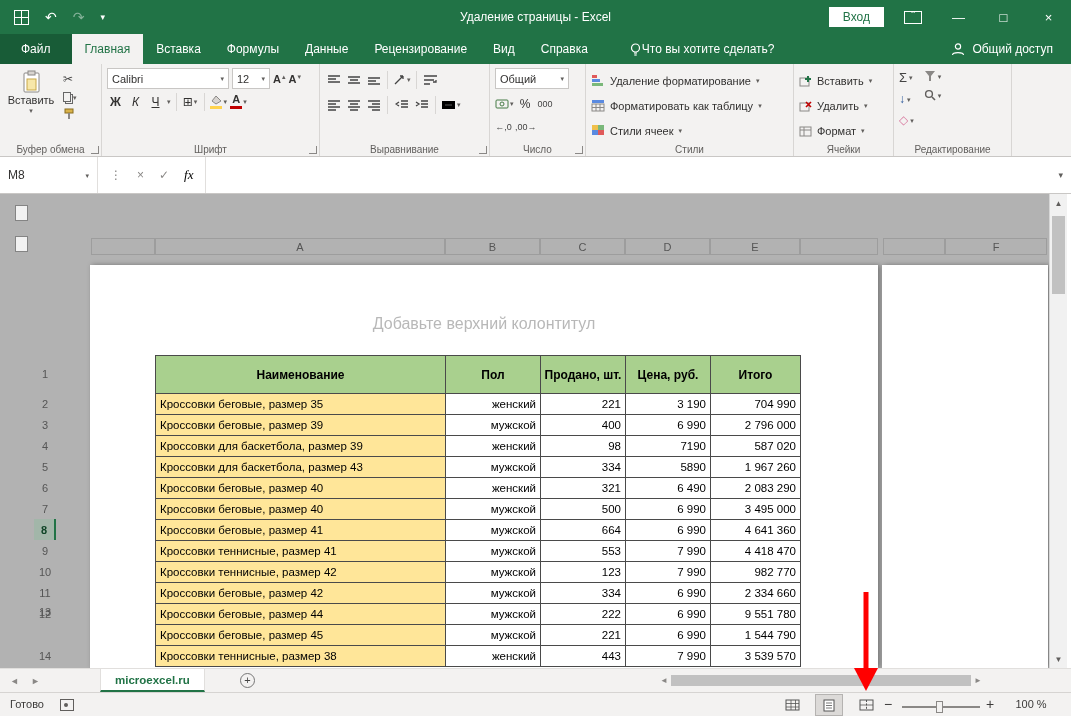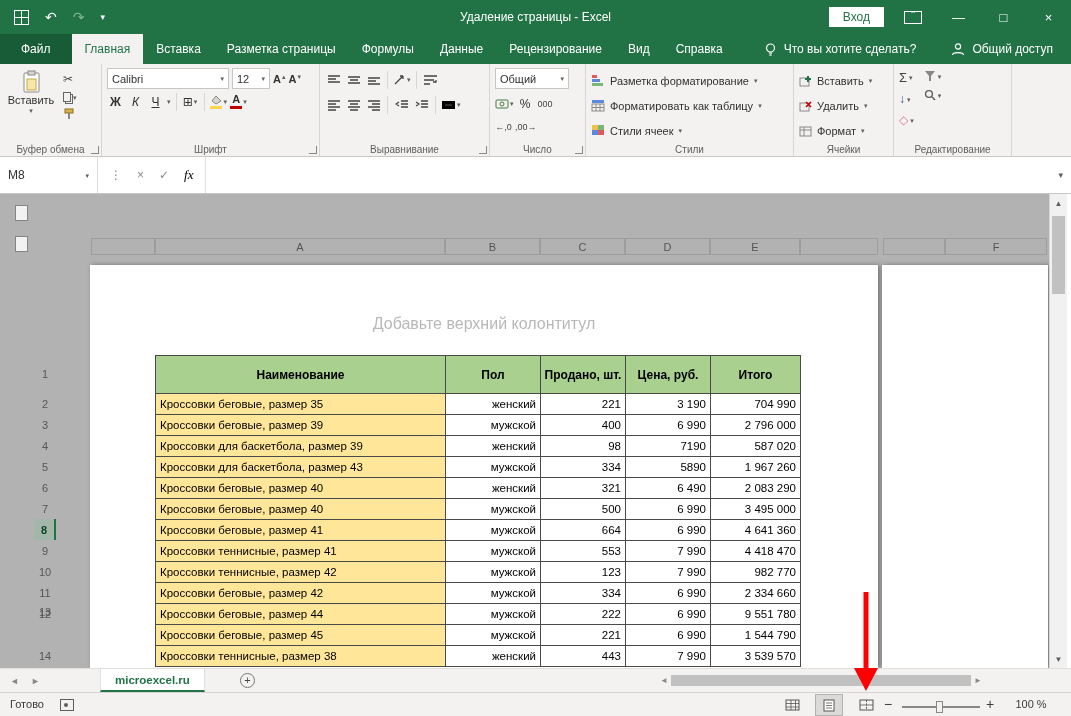--- a/index.html
+++ b/index.html
@@ -18,21 +18,21 @@
   .tb-right{margin-left:auto;display:flex;align-items:center;height:100%;z-index:2}
   .login-btn{background:#fff;color:#217346;font-size:12px;padding:3px 14px;margin-right:20px;cursor:default}
   .rib-disp{width:18px;height:13px;border:1px solid #fff;display:flex;align-items:flex-start;justify-content:center;font-size:8px;line-height:6px;margin-right:14px}
   .win-btn{width:45px;height:34px;display:flex;align-items:center;justify-content:center;font-size:13px}
 
   
   #tabrow{position:absolute;left:0;top:34px;width:1071px;height:30px;background:#217346;display:flex;align-items:stretch;color:#fff}
   .file-tab{background:#185c37;padding:0 21px;display:flex;align-items:center;font-size:12px}
   .rtab{padding:0 13px;display:flex;align-items:center;font-size:12px;white-space:nowrap}
   .rtab.active{background:#f3f2f1;color:#217346}
-  .tellme{display:flex;align-items:center;gap:7px;margin-left:28px;font-size:12px;white-space:nowrap}
+  .tellme{display:flex;align-items:center;margin-left:28px;font-size:12px;white-space:nowrap}
   .share{margin-left:auto;display:flex;align-items:center;gap:7px;padding-right:18px;font-size:12px;white-space:nowrap}
 
   
   #ribbon{position:absolute;left:0;top:64px;width:1071px;height:93px;background:#f3f2f1;border-bottom:1px solid #c9c7c5;display:flex}
   .rgroup{position:relative;border-right:1px solid #d8d6d4;padding:4px 5px 16px 5px;flex:none}
   .rg-label{position:absolute;bottom:1px;left:0;right:0;text-align:center;font-size:10px;color:#605e5c;white-space:nowrap}
   .dlg{position:absolute;right:2px;bottom:2px;width:8px;height:8px;border-right:1px solid #8a8886;border-bottom:1px solid #8a8886}
   .caret{font-size:7px;color:#605e5c;line-height:1}
   .combo{background:#fff;border:1px solid #c8c6c4;height:21px;display:flex;align-items:center;justify-content:space-between;font-size:11px;padding:0 4px;color:#323130}
   .rrow{display:flex;align-items:center;gap:3px;margin-top:3px}
@@ -140,21 +140,20 @@
     <div class="win-btn">□</div>
     <div class="win-btn">×</div>
   </div>
 </div>
 
 <div id="tabrow">
   <div class="file-tab">Файл</div>
   <div id="tabs-container" style="display:flex">
       <div class="rtab active">Главная</div>
       <div class="rtab">Вставка</div>
-      <div class="rtab">Разметка страницы</div>
       <div class="rtab">Формулы</div>
       <div class="rtab">Данные</div>
       <div class="rtab">Рецензирование</div>
       <div class="rtab">Вид</div>
       <div class="rtab">Справка</div>
     </div>
   <div class="tellme">
     <svg width="13" height="15">
         <circle cx="6.5" cy="6" r="4" fill="none" stroke="#fff" stroke-width="1.2"></circle>
         <line x1="5" y1="11" x2="8" y2="11" stroke="#fff" stroke-width="1.2"></line>
@@ -352,21 +351,21 @@
     <div class="dlg"></div>
   </div>
 
   <div class="rgroup g-styles">
     <div class="srow">
       <svg width="14" height="13">
           <rect x="1" y="1" width="5" height="3" fill="#e05a5a"></rect>
           <rect x="1" y="5" width="8" height="3" fill="#5a8ae0"></rect>
           <rect x="1" y="9" width="11" height="3" fill="#7ab87a"></rect>
         </svg>
-      <span>Разметка форматирование</span>
+      <span>Удаление форматирование</span>
       <span class="caret">▾</span>
     </div>
     <div class="srow">
       <svg width="14" height="13">
           <rect x="1" y="1" width="12" height="3" fill="#5a8ae0"></rect>
           <rect x="1" y="5" width="12" height="7" fill="none" stroke="#8a8886"></rect>
           <path d="M1 8.5h12M5 5v7M9 5v7" stroke="#8a8886"></path>
         </svg>
       <span>Форматировать как таблицу</span>
       <span class="caret">▾</span>

